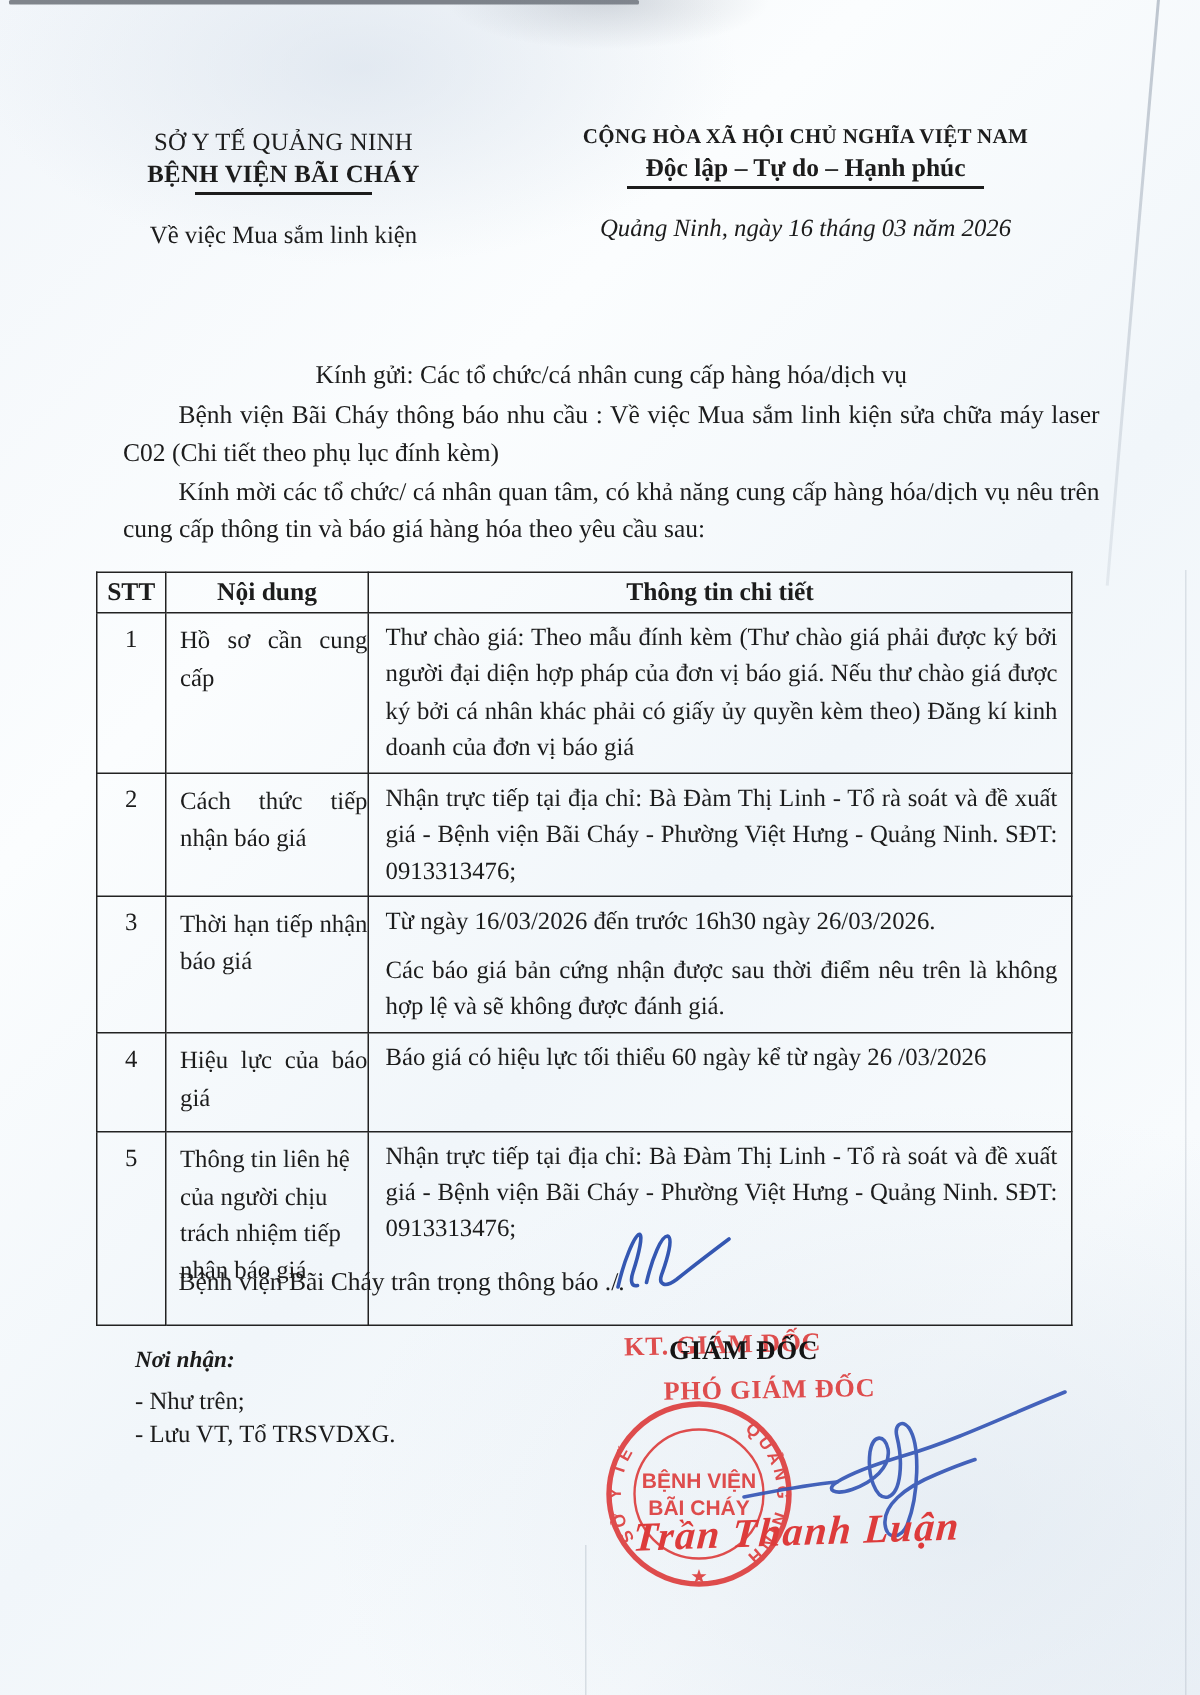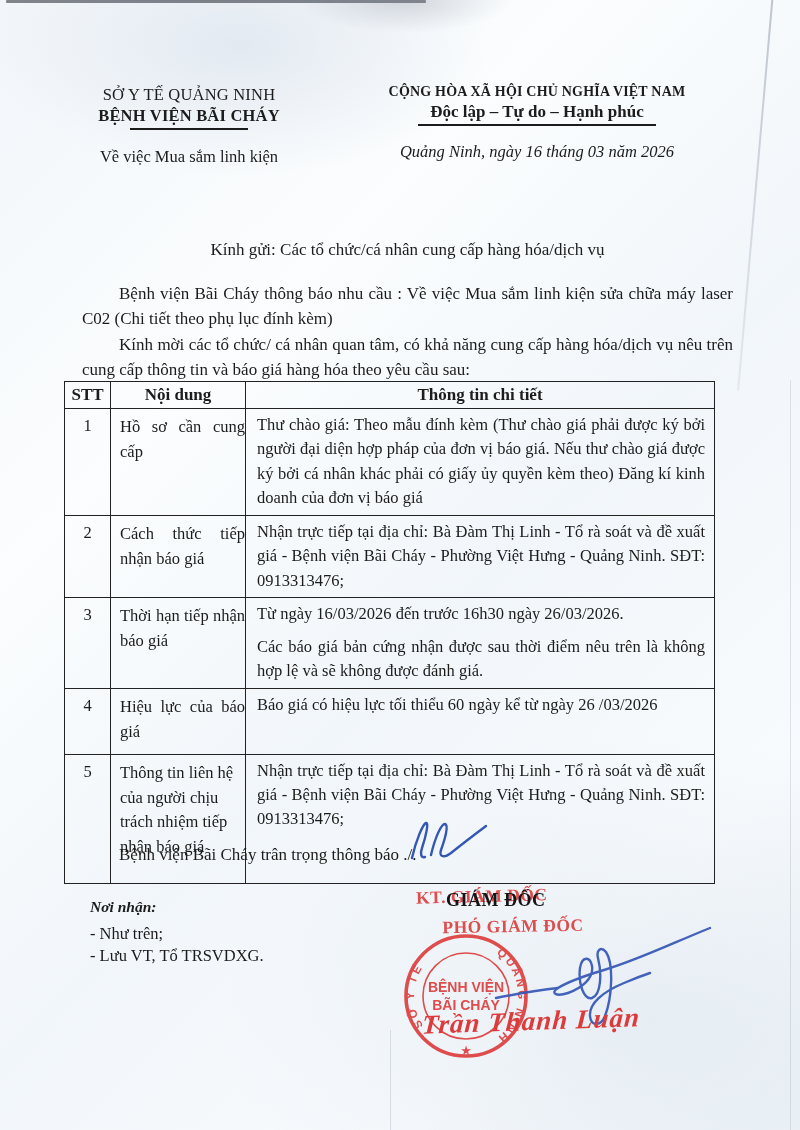--- a/index.html
+++ b/index.html
@@ -30,21 +30,21 @@
   .hw-blue{color:#3457b2;font-family:"DejaVu Sans",sans-serif;font-style:italic;font-size:15.5px;letter-spacing:.5px;}
   .hdr-left .subject{font-size:16.5px;line-height:1.3;margin-top:16px;}
   .hdr-right{width:410px;text-align:center;}
   .hdr-right .motto1{font-size:14px;font-weight:bold;letter-spacing:.2px;}
   .hdr-right .motto2{font-size:17px;font-weight:bold;margin-top:2px;}
   .hdr-rule-m{width:238px;height:1.6px;background:#1c1c1c;margin:2px auto 0 auto;}
   .hdr-right .dateline{font-size:16.5px;font-style:italic;margin-top:16px;}
 
   
   .body-text{position:absolute;top:237px;left:82px;width:651px;font-size:17px;line-height:1.5;}
-  .salutation{text-align:center;margin:0 0 18px 0;}
+  .salutation{text-align:center;margin:0 0 1px 0;}
   .body-text p.para{margin:0;text-indent:37px;text-align:justify;}
 
   
   table.doc-table{position:absolute;top:381px;left:64px;width:651px;border-collapse:collapse;
       font-size:16.5px;background:transparent;}
   table.doc-table th,table.doc-table td{border:1.7px solid #222;vertical-align:top;}
   table.doc-table th{font-weight:bold;padding:3px 4px;font-size:17px;}
   td.c-stt{width:43px;text-align:center;padding-top:7px;}
   td.c-nd{width:125px;padding:6px 0 4px 9px;text-align:justify;line-height:1.5;}
   td.c-ct{padding:4px 9px 4px 11px;line-height:1.47;}

